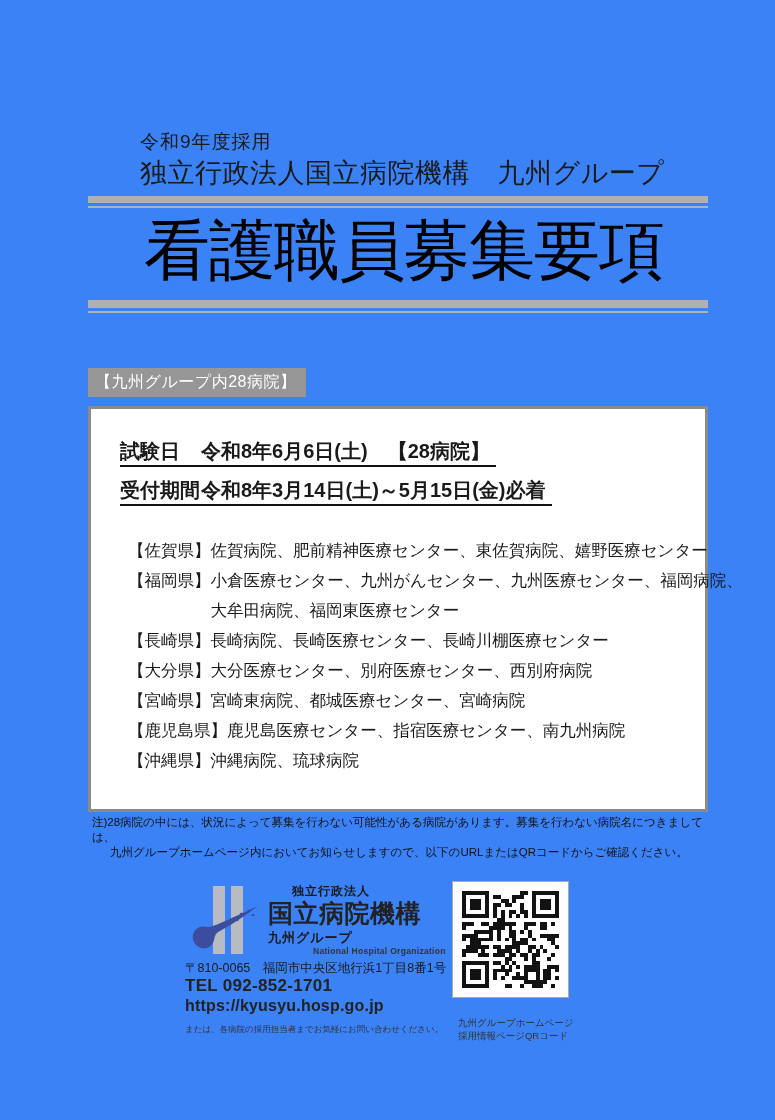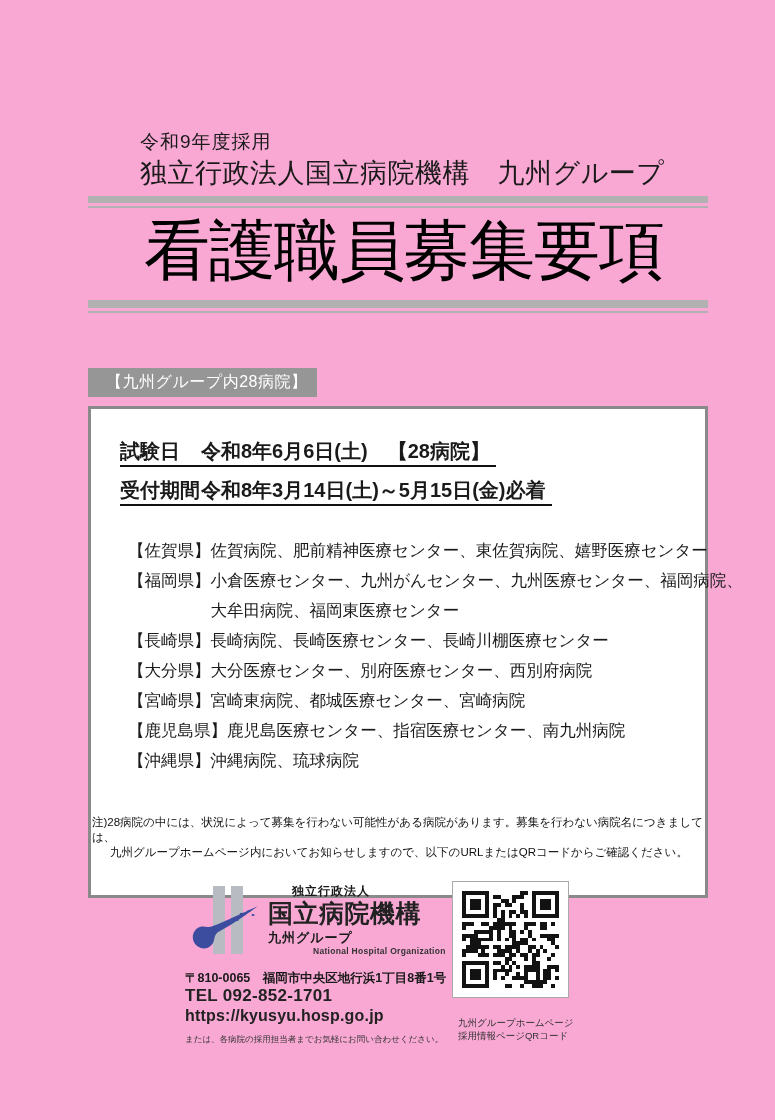--- a/index.html
+++ b/index.html
@@ -1,38 +1,38 @@
 <!DOCTYPE html>
 <html><head>
 <meta charset="utf-8">
 <style>
   html,body{margin:0;padding:0;background:#e8e8e8;}
   .page{
-    position:relative;width:775px;height:1120px;margin:0 auto;background:#f9a8d4;
+    position:relative;width:775px;height:1120px;margin:0 auto;background:#3b82f6;
     font-family:"Liberation Sans","DejaVu Sans",sans-serif;color:#1a1a1a;overflow:hidden;
   }
   
   .hdr{position:absolute;left:140px;top:128px;}
   .hdr-y{font-size:19px;line-height:28px;letter-spacing:1px;}
   .hdr-org{font-size:27px;line-height:34px;letter-spacing:0.5px;}
   
   .sep{position:absolute;left:88px;width:620px;}
   .sep-top{top:196px;}
   .sep-bottom{top:300px;}
   .sep .bar{height:7px;background:#b1b1b1;}
   .sep-bottom .bar{height:8px;}
   .sep .line{height:2px;background:#b1b1b1;margin-top:3px;}
   
   .main-title{position:absolute;left:144px;top:206px;font-size:66px;line-height:88px;
     font-weight:500;letter-spacing:-1px;color:#000;white-space:nowrap;}
   
   .badge{position:absolute;left:88px;top:368px;background:#969696;color:#ffffff;
-    font-size:16px;line-height:20px;padding:4px 10px 5px 18px;letter-spacing:0.5px;}
-  
-  .box{position:absolute;left:88px;top:406px;width:620px;height:492px;
+    font-size:16px;line-height:20px;padding:4px 10px 5px 7px;letter-spacing:0.5px;}
+  
+  .box{position:absolute;left:88px;top:406px;width:620px;height:406px;
     border:3px solid #8a8a8a;box-sizing:border-box;padding:30px 18px 0 29px;background:#fff;}
   .exam-line{margin-bottom:11px;}
   .exam-inner{display:inline-flex;border-bottom:2px solid #111;padding:0 6px 2px 0;}
   .exam-label{flex:0 0 81px;font-size:20px;font-weight:700;line-height:24px;white-space:nowrap;}
   .exam-value{font-size:20px;font-weight:700;line-height:24px;white-space:nowrap;}
   .pref-list{margin-top:29px;margin-left:8px;}
   .pref-row{display:flex;}
   .pref-name{flex:0 0 75px;font-size:16.5px;line-height:30px;white-space:nowrap;}
   .pref-hosp{font-size:16.5px;line-height:30px;}
   .pref-hosp div{white-space:nowrap;}
@@ -41,21 +41,21 @@
   .note .l2{padding-left:18px;}
   
   .logo-mark{position:absolute;left:190px;top:883px;width:72px;height:72px;}
   .logo-text{position:absolute;left:268px;top:884px;}
   .lt-corp{font-size:12px;font-weight:600;line-height:15px;letter-spacing:1px;margin-left:24px;}
   .lt-org{font-size:25px;font-weight:700;line-height:29px;letter-spacing:0.5px;color:#222;}
   .lt-group{font-size:13px;font-weight:700;line-height:17px;letter-spacing:1px;margin-top:1px;}
   .lt-eng{font-size:8.5px;font-weight:700;line-height:11px;letter-spacing:0.3px;color:#333;padding-left:45px;}
   
   .addr{position:absolute;left:185px;top:961px;}
-  .addr-zip{font-size:12.5px;font-weight:700;line-height:15px;margin-top:10px;}
+  .addr-zip{font-size:12.5px;font-weight:400;line-height:15px;}
   .addr-tel{font-size:17px;font-weight:600;line-height:20px;letter-spacing:0.3px;color:#222;}
   .addr-url{font-size:16px;font-weight:600;line-height:19px;letter-spacing:0.2px;color:#222;}
   .addr-note{font-size:8.5px;line-height:13px;color:#333;margin-top:8px;}
   
   .qr-box{position:absolute;left:452px;top:881px;width:117px;height:117px;border:1px solid #a9a9a9;
     box-sizing:border-box;background:#fff;display:flex;align-items:center;justify-content:center;}
   .qr-caption{position:absolute;left:458px;top:1016px;font-size:9.5px;line-height:13px;color:#333;}
 </style>
 </head>
 <body>

